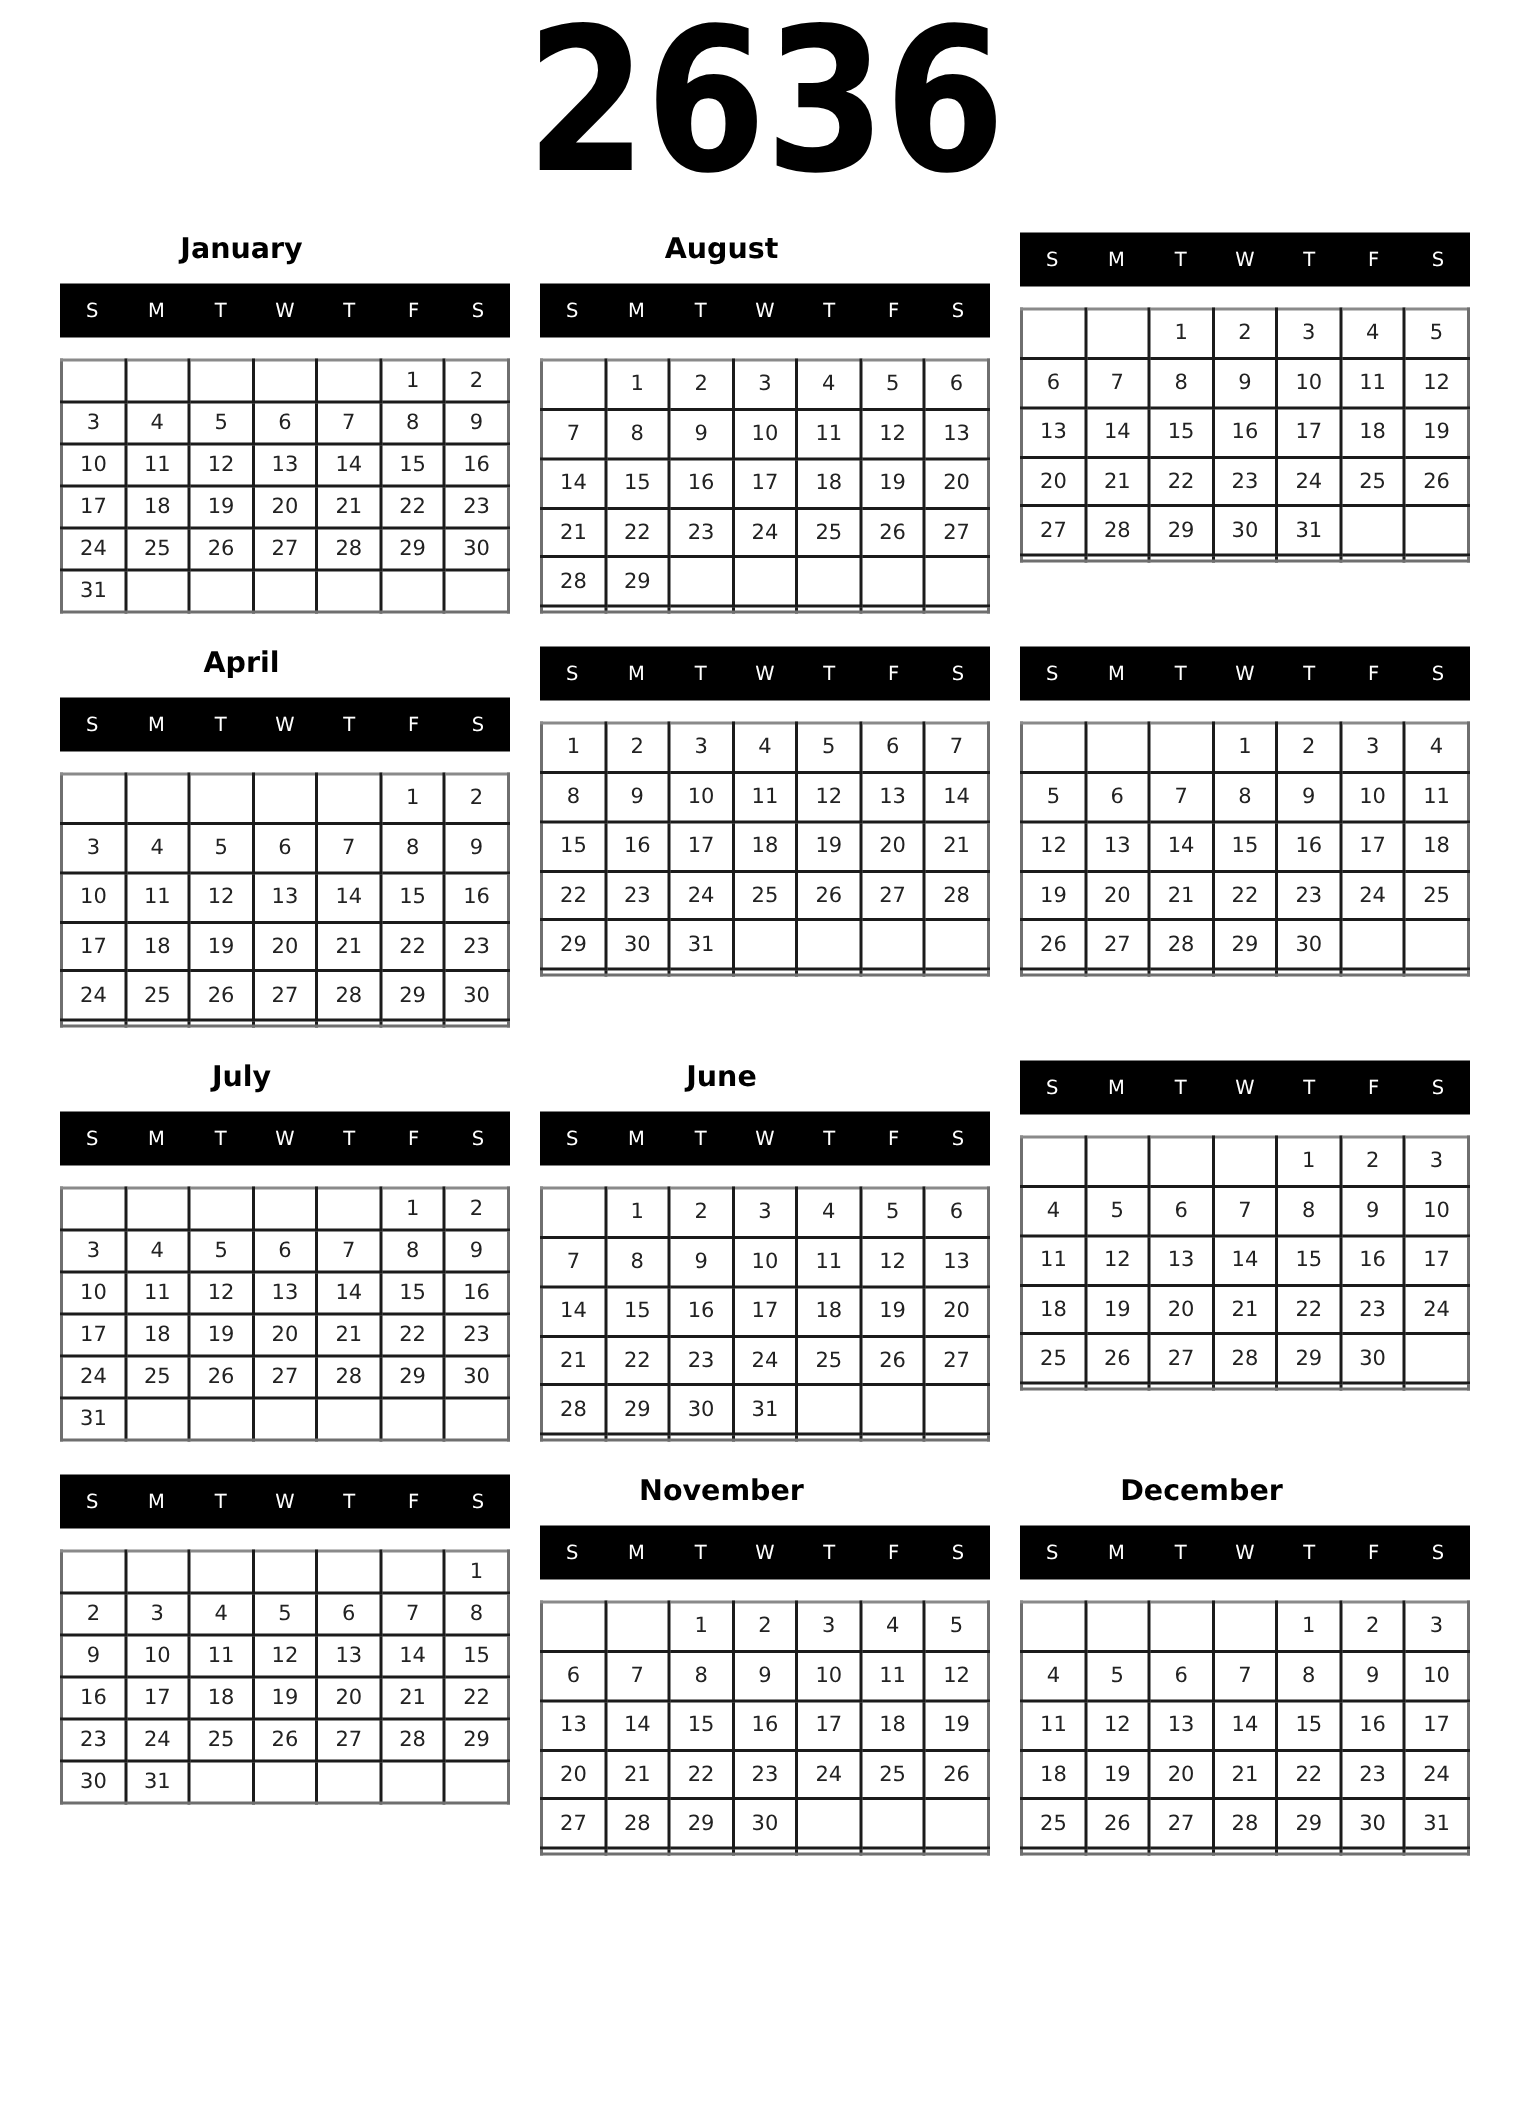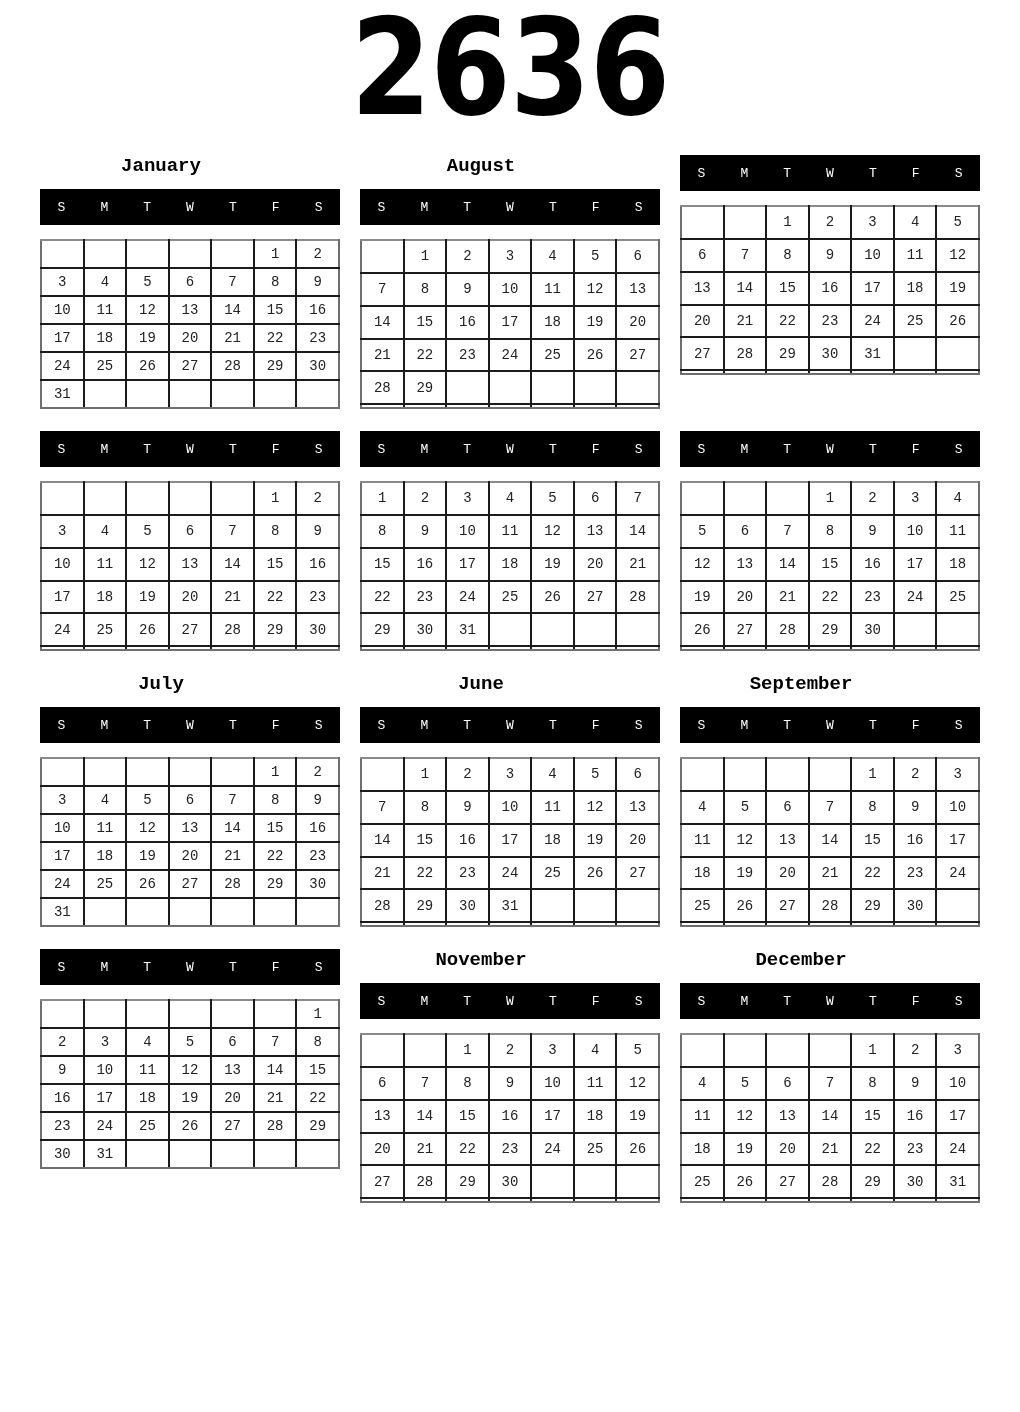--- a/index.html
+++ b/index.html
@@ -30,21 +30,21 @@
     height: 135px;
   }
   .months-grid {
     display: grid;
     grid-template-columns: repeat(3, 300px);
     column-gap: 20px;
     row-gap: 22px;
     padding: 0 40px;
     margin-top: 18px;
   }
-  .month { width: 242px; font-family: Liberation Mono, monospace; }
+  .month { width: 242px; }
   .month-name {
     text-align: center;
     font-weight: bold;
     font-size: 19px;
     line-height: 22px;
     color: #000000;
     margin-bottom: 12px;
   }
   .day-header {
     display: flex;
@@ -293,20 +293,21 @@
               <td></td>
               <td></td>
               <td></td>
               <td></td>
             </tr>
           </tbody>
     </table>
   </div>
 
   <div class="month">
+    <div class="month-name">April</div>
     <div class="day-header">
           <div class="dh-cell">S</div>
           <div class="dh-cell">M</div>
           <div class="dh-cell">T</div>
           <div class="dh-cell">W</div>
           <div class="dh-cell">T</div>
           <div class="dh-cell">F</div>
           <div class="dh-cell">S</div>
         </div>
     <table class="cal-table">
@@ -645,21 +646,20 @@
               <td></td>
               <td></td>
               <td></td>
               <td></td>
             </tr>
           </tbody>
     </table>
   </div>
 
   <div class="month">
-    <div class="month-name">September</div>
     <div class="day-header">
           <div class="dh-cell">S</div>
           <div class="dh-cell">M</div>
           <div class="dh-cell">T</div>
           <div class="dh-cell">W</div>
           <div class="dh-cell">T</div>
           <div class="dh-cell">F</div>
           <div class="dh-cell">S</div>
         </div>
     <table class="cal-table">

